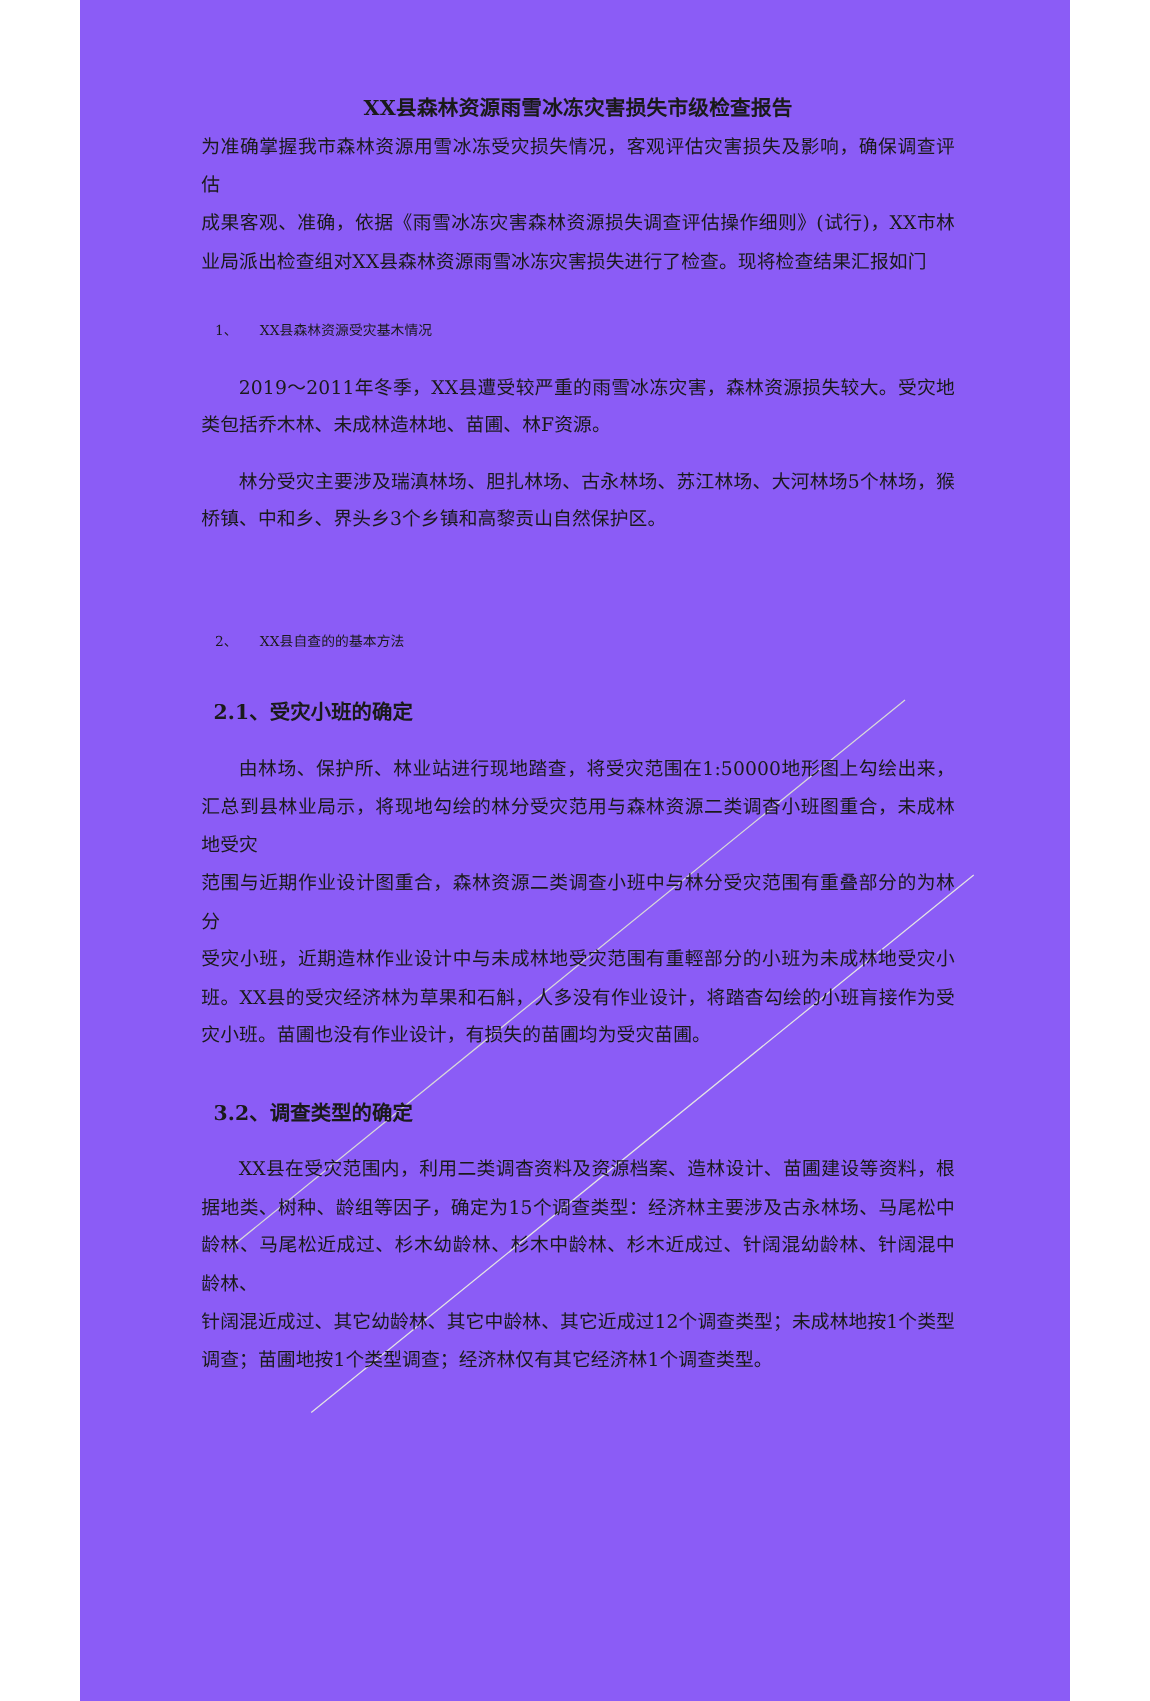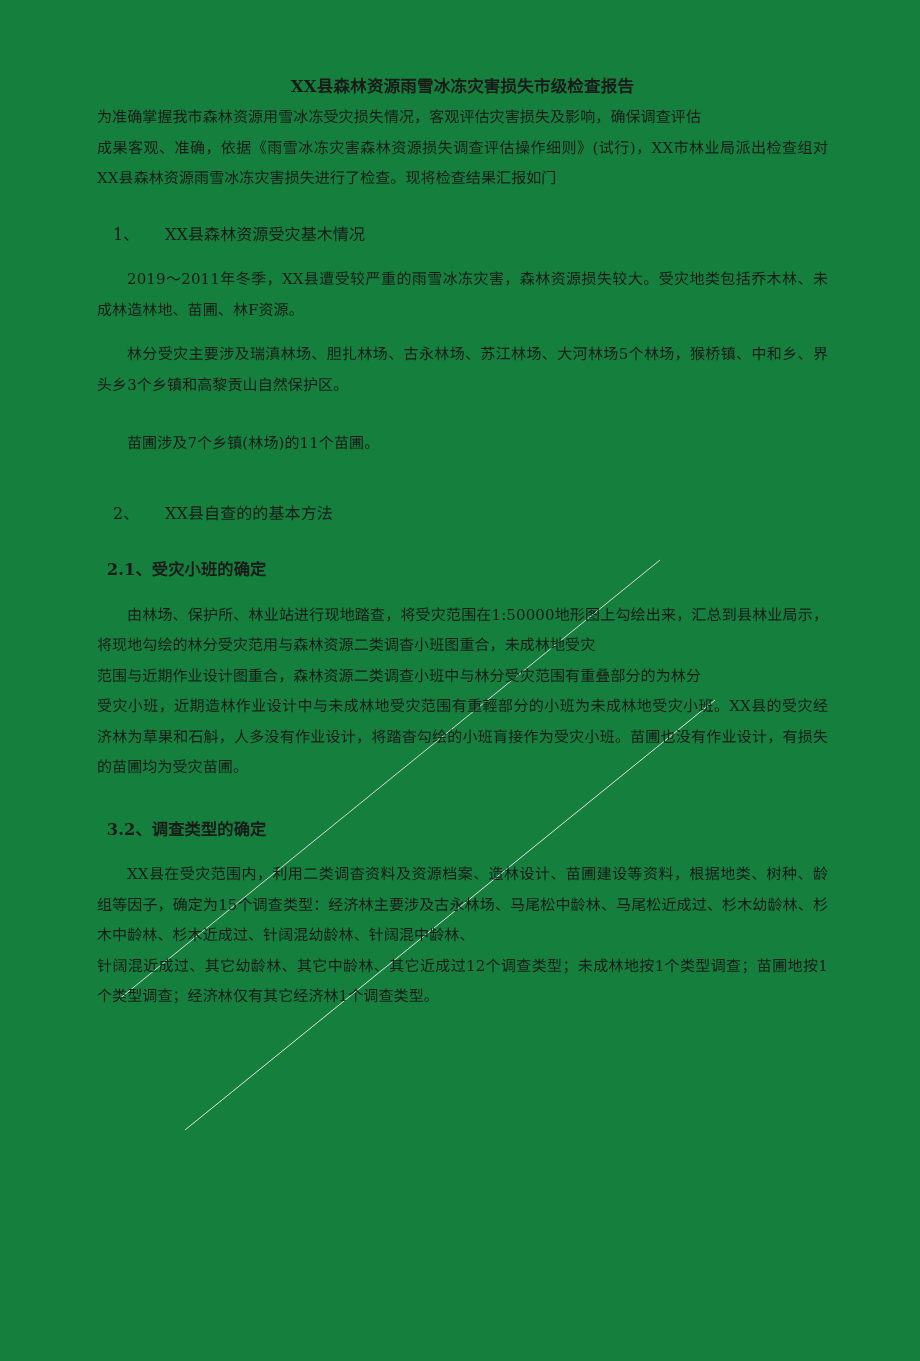--- a/index.html
+++ b/index.html
@@ -7,24 +7,24 @@
     margin: 0;
     padding: 0;
     background: #ffffff;
   }
   body {
     font-family: "DejaVu Serif", "Liberation Serif", serif;
     color: #1a1a1a;
   }
   .page {
     position: relative;
-    width: 920px;
+    width: 792px;
     height: 1361px;
     margin: 0 auto;
-    background: #15803d;
+    background: #8b5cf6;
     overflow: hidden;
     box-sizing: border-box;
   }
   
   .scan-artifact {
     position: absolute;
     left: 0;
     top: 0;
     width: 920px;
     height: 1361px;
@@ -59,21 +59,21 @@
     text-indent: 2em;
   }
   p.para.flush {
     text-indent: 0;
   }
   .spacer-sm { height: 14px; }
   .spacer-md { height: 26px; }
   .spacer-lg { height: 32px; }
   h2.section-heading {
     margin: 0;
-    font-size: 16px;
+    font-size: 11px;
     line-height: 30.5px;
     font-weight: 400;
     text-indent: 1em;
     letter-spacing: 0.1px;
   }
   h2.section-heading .num {
     margin-right: 1.6em;
   }
   h3.sub-heading {
     margin: 0;
@@ -113,21 +113,20 @@
 
     <div class="spacer-sm"></div>
 
     <p class="para indent">林分受灾主要涉及瑞滇林场、胆扎林场、古永林场、苏江林场、大河林场5个林场，猴桥镇、中和乡、界头乡3个乡镇和高黎贡山自然保护区。</p>
 
     <div class="spacer-sm"></div>
 
 
     <div class="spacer-sm"></div>
 
-    <p class="para indent">苗圃涉及7个乡镇(林场)的11个苗圃。</p>
 
     <div class="spacer-sm"></div>
 
 
     <div class="spacer-md"></div>
 
     <h2 class="section-heading">
       <span class="num">2、</span><span>XX县自查的的基本方法</span>
     </h2>
 

